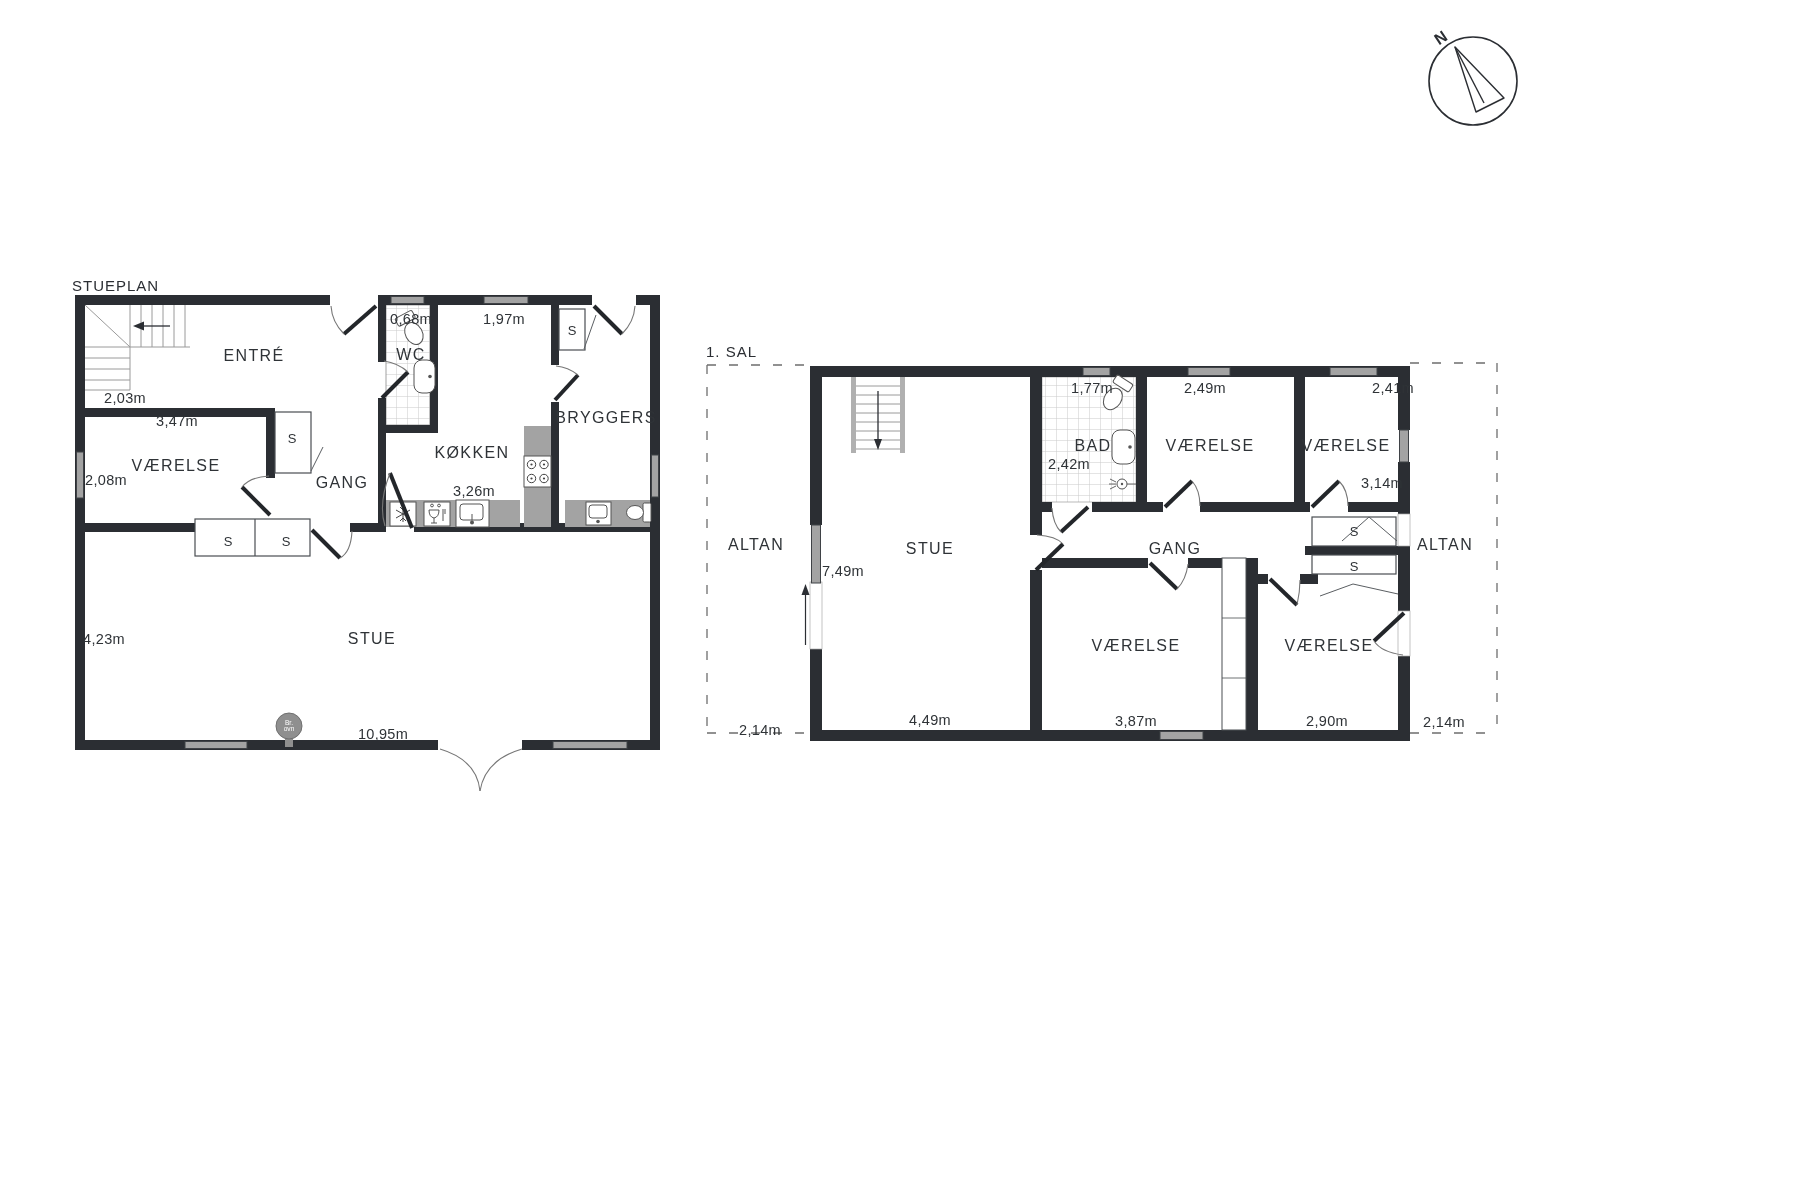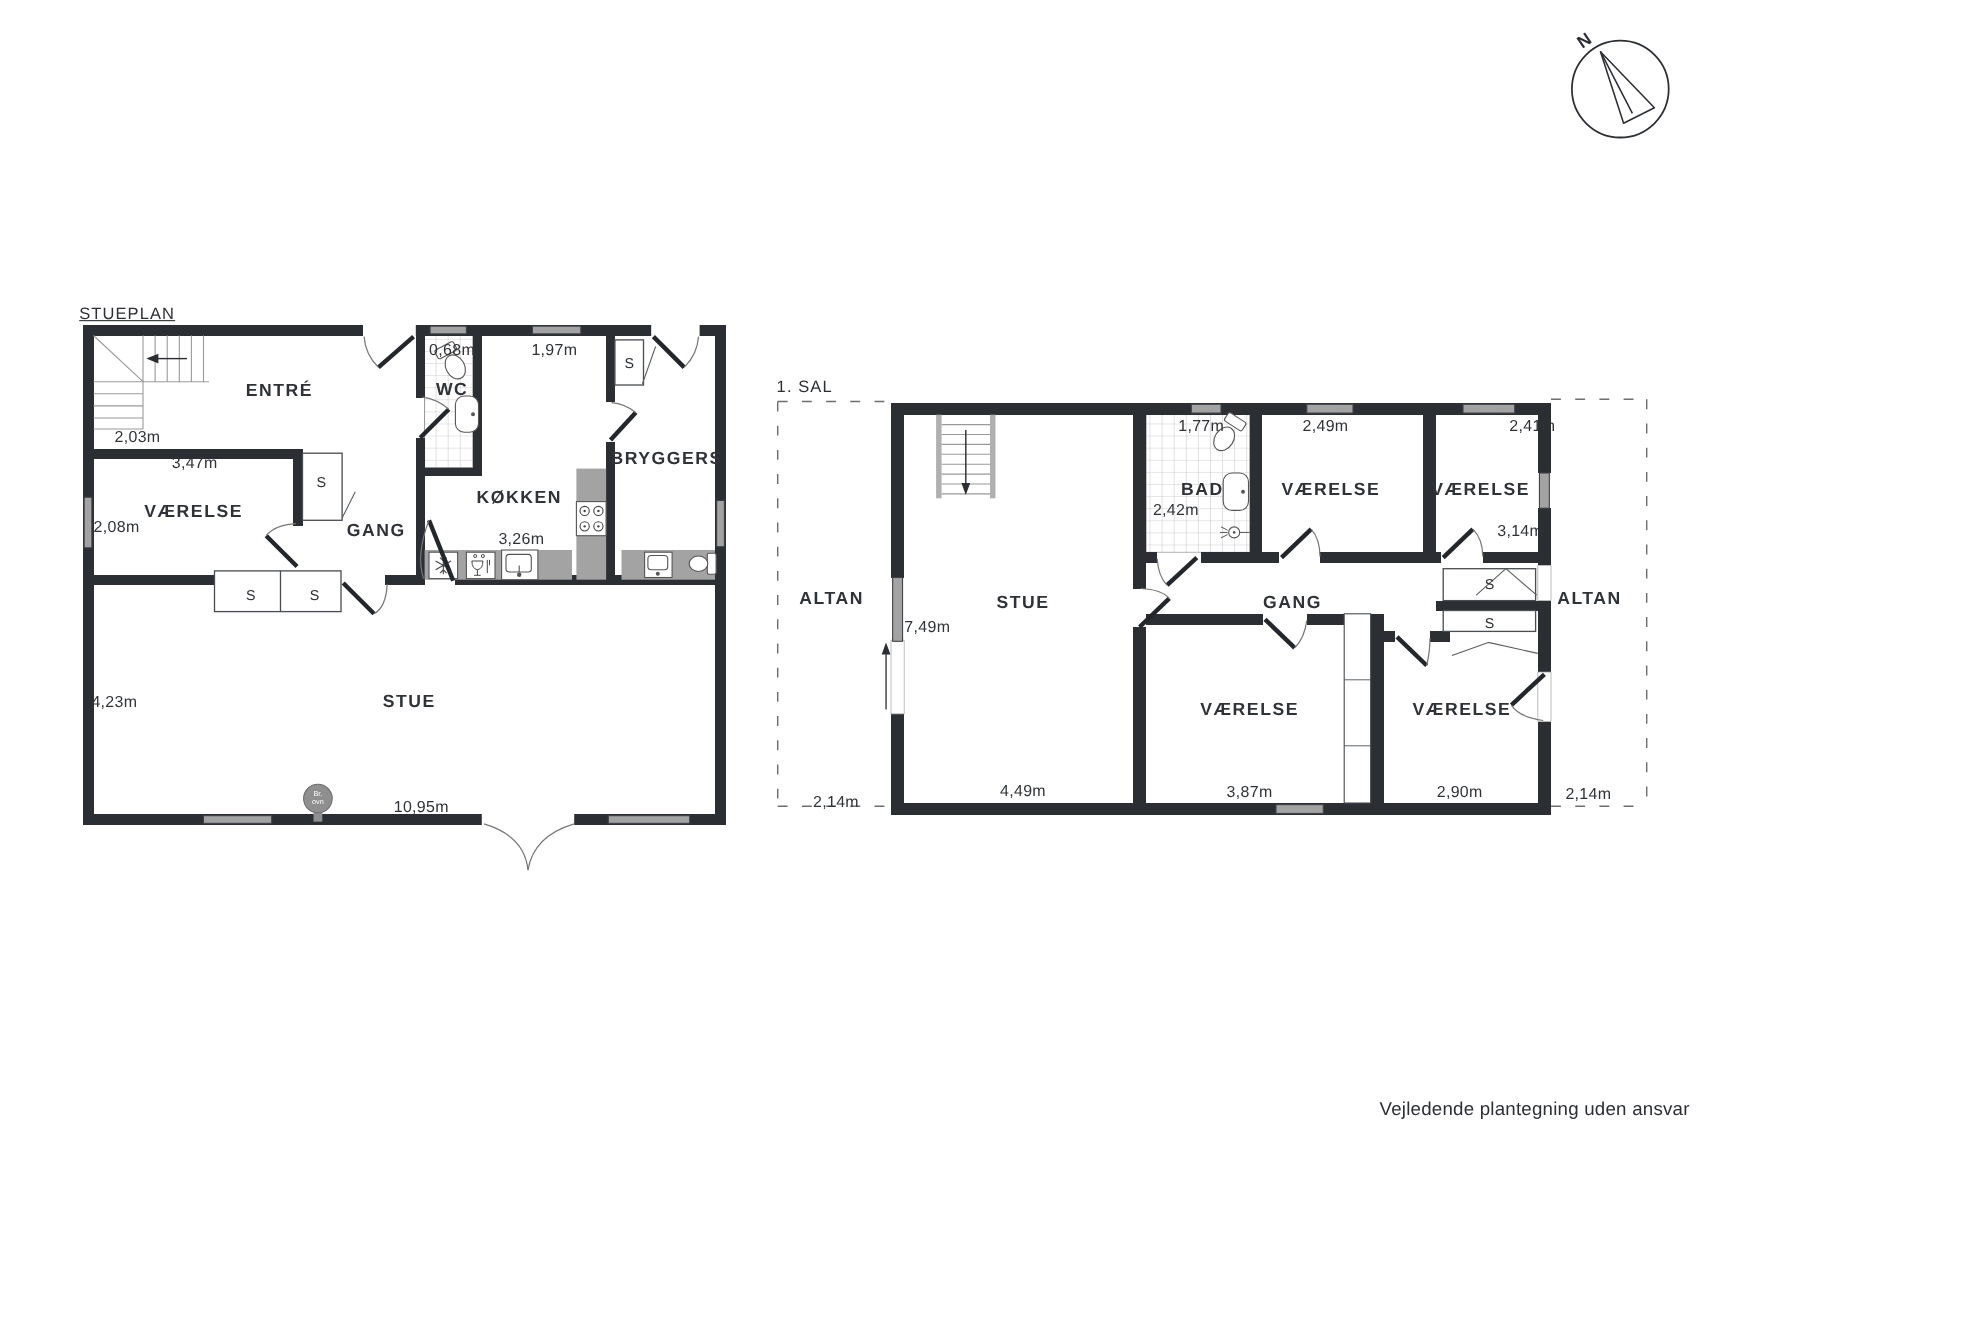--- a/index.html
+++ b/index.html
@@ -1,20 +1,20 @@
 <!DOCTYPE html>
 <html><head>
 <meta charset="utf-8">
 <style>
   html,body{margin:0;padding:0;background:#ffffff;}
   #plan{position:relative;width:1800px;height:1200px;background:#ffffff;overflow:hidden;
         font-family:"Liberation Sans",sans-serif;color:#2b2e33;}
   #plan svg{position:absolute;left:0;top:0;}
   .lbl{position:absolute;transform:translate(-50%,-50%);white-space:nowrap;color:#2f3337;}
-  .room{font-size:16px;letter-spacing:1.4px;font-weight:700;}
+  .room{font-size:16px;letter-spacing:1.4px;font-weight:400;}
   .dim{font-size:14.5px;letter-spacing:.3px;font-weight:400;}
   .s{font-size:13px;font-weight:500;}
   .title{position:absolute;white-space:nowrap;font-size:15px;letter-spacing:1px;font-weight:500;}
   .stove-lbl{position:absolute;transform:translate(-50%,-50%) scale(.6);font-size:11px;line-height:1.02;
              color:#ffffff;text-align:center;font-weight:500;}
   .north{position:absolute;transform:translate(-50%,-50%) rotate(-34deg);font-size:16px;font-weight:600;}
   .footer{position:absolute;left:1100px;top:999px;width:436px;text-align:right;font-size:17px;
           letter-spacing:.2px;color:#2b2e33;}
 </style>
 </head>
@@ -282,21 +282,21 @@
     </g>
   </g>
 
   <g>
     <circle cx="1473" cy="81" r="44" fill="#ffffff" stroke="#2b2e33" stroke-width="1.6"></circle>
     <polygon points="1455,47 1504,98 1476,112" fill="#ffffff" stroke="#2b2e33" stroke-width="1.4" stroke-linejoin="round"></polygon>
     <line x1="1455" y1="47" x2="1484" y2="103" stroke="#2b2e33" stroke-width="1.4"></line>
   </g>
 </svg>
 
-<div class="title" style="left:72px;top:277px;text-decoration:underline;">STUEPLAN</div>
+<div class="title" style="left:72px;top:277px;">STUEPLAN</div>
 <div class="title" style="left:706px;top:343px;">1. SAL</div>
 
 <div class="lbl room" style="left:254px;top:356px;">ENTRÉ</div>
 <div class="lbl dim" style="left:107px;top:398px;padding-left:36px;">2,03m</div>
 <div class="lbl dim" style="left:177px;top:421px;">3,47m</div>
 <div class="lbl room" style="left:176px;top:466px;">VÆRELSE</div>
 <div class="lbl dim" style="left:106px;top:480px;">2,08m</div>
 <div class="lbl s" style="left:292px;top:438px;">S</div>
 <div class="lbl s" style="left:228px;top:541px;">S</div>
 <div class="lbl s" style="left:286px;top:541px;">S</div>
@@ -333,15 +333,14 @@
 <div class="lbl dim" style="left:1382px;top:483px;">3,14m</div>
 <div class="lbl room" style="left:1175px;top:549px;">GANG</div>
 <div class="lbl room" style="left:1136px;top:646px;">VÆRELSE</div>
 <div class="lbl dim" style="left:1136px;top:721px;">3,87m</div>
 <div class="lbl room" style="left:1329px;top:646px;">VÆRELSE</div>
 <div class="lbl dim" style="left:1327px;top:721px;text-align:center;">2,90m</div>
 <div class="lbl s" style="left:1354px;top:531px;">S</div>
 <div class="lbl s" style="left:1354px;top:566px;">S</div>
 
 <div class="north" style="left:1441px;top:38px;">N</div>
-<div class="footer">Vejledende plantegning uden ansvar</div>
 
 </div>
 
 </body></html>

